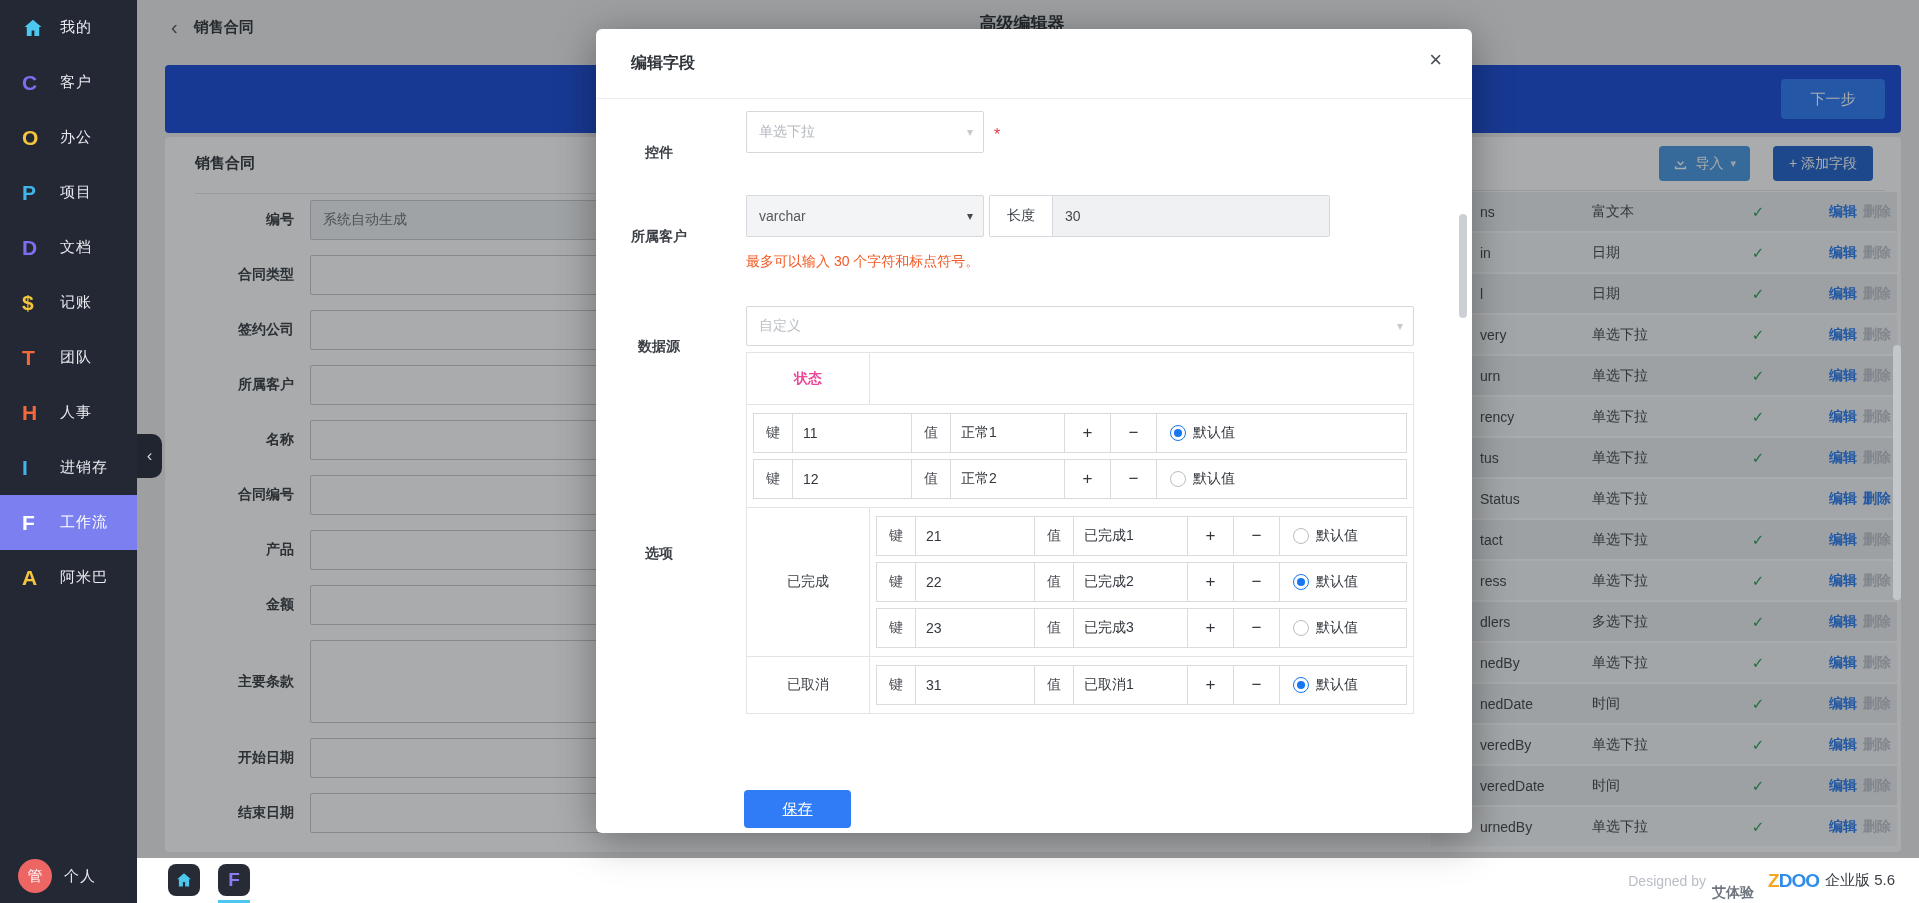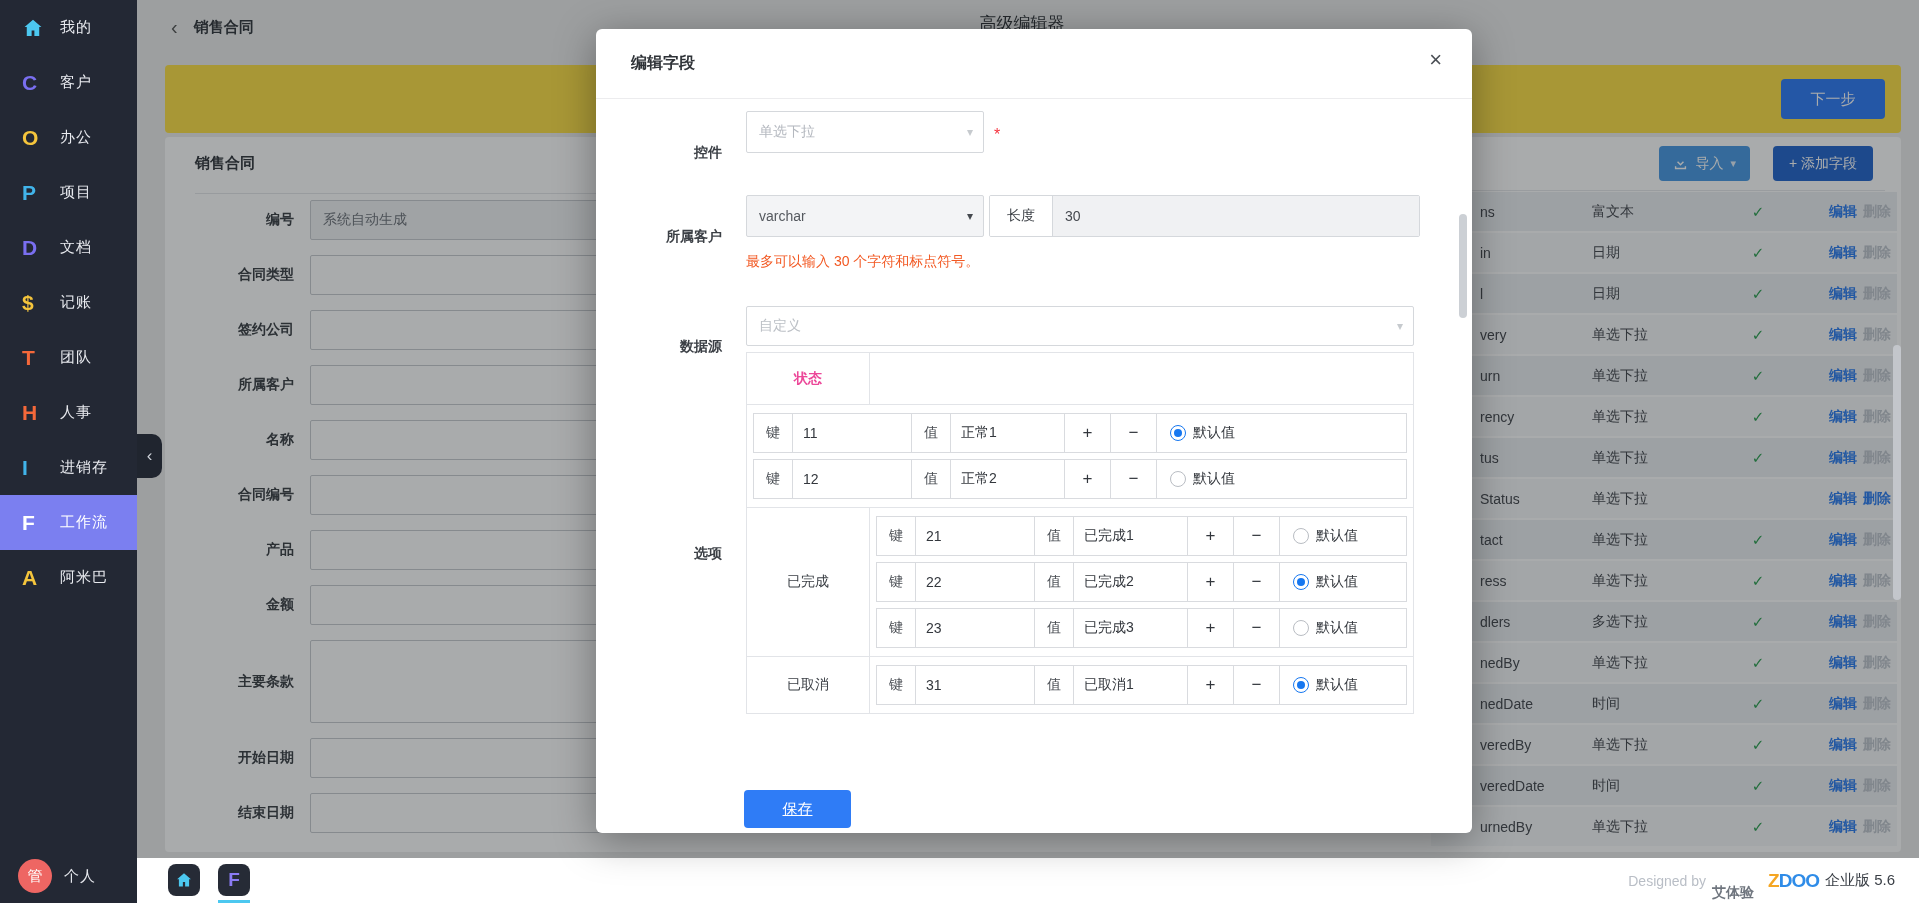--- a/index.html
+++ b/index.html
@@ -13,22 +13,22 @@
   .sb-label { color:#e8eaef; font-size:15px; margin-left:8px; letter-spacing:1px; }
   .sb-item.active .sb-label { color:#fff; }
   #sidebar-user { position:absolute; left:18px; bottom:10px; display:flex; align-items:center; }
   .avatar { width:34px; height:34px; border-radius:50%; background:#ee6663; color:#fff; font-size:15px; display:flex; align-items:center; justify-content:center; }
   #user-label { color:#e8eaef; font-size:15px; margin-left:12px; letter-spacing:1px; }
 
   
   #main { position:absolute; left:137px; top:0; right:0; height:858px; background:#eceded; z-index:1; }
   #breadcrumb { position:absolute; left:34px; top:16px; font-size:15px; color:#33373d; font-weight:bold; display:flex; align-items:center; cursor:pointer; }
   #breadcrumb .chev { font-size:20px; font-weight:normal; color:#555; margin-right:16px; }
-  #page-title { position:absolute; left:0; right:12px; top:12px; text-align:center; font-size:17px; font-weight:normal; color:#2f3338; }
-  #toolbar { position:absolute; left:28px; right:18px; top:65px; height:68px; background:#fde047; border-radius:4px; }
+  #page-title { position:absolute; left:0; right:12px; top:12px; text-align:center; font-size:17px; font-weight:bold; color:#2f3338; }
+  #toolbar { position:absolute; left:28px; right:18px; top:65px; height:68px; background:#1d4ed8; border-radius:4px; }
   #next-btn { position:absolute; right:16px; top:14px; width:104px; height:40px; background:#2f7cf6; color:#fff; font-size:15px; border:none; border-radius:4px; cursor:pointer; }
   #content-card { position:absolute; left:28px; right:18px; top:137px; bottom:6px; background:#fff; border-radius:4px; }
 
   
   #form-title { position:absolute; left:30px; top:17px; font-size:15px; font-weight:bold; color:#33373d; }
   #form-divider { position:absolute; left:30px; top:56px; width:900px; border-top:1px solid #e4e6e9; }
   #form-rows { position:absolute; left:0; top:63px; width:1000px; }
   .f-row { display:flex; align-items:center; margin-bottom:15px; }
   .f-row.ta { align-items:center; }
   .f-label { width:145px; text-align:right; padding-right:16px; font-size:14px; font-weight:bold; color:#3c4046; flex:none; }
@@ -71,29 +71,29 @@
   #edition { color:#3a3f46; font-size:15px; }
 
   
   #modal { position:absolute; left:596px; top:29px; width:876px; height:804px; background:#fff; border-radius:6px; box-shadow:0 8px 40px rgba(0,0,0,.35); z-index:100; }
   #modal-header { position:relative; height:70px; border-bottom:1px solid #ececee; }
   #modal-title { position:absolute; left:35px; top:24px; font-size:16px; font-weight:bold; color:#2f3338; }
   #modal-close { position:absolute; right:30px; top:18px; font-size:22px; color:#4a4e54; cursor:pointer; }
   #modal-body { position:absolute; top:71px; left:0; right:0; bottom:0; }
   #modal-scroll { position:absolute; right:5px; top:185px; width:8px; height:104px; background:#ccd0d5; border-radius:4px; }
   .m-row { position:absolute; left:0; right:58px; display:flex; align-items:center; }
-  .m-label { width:126px; text-align:right; font-size:14px; font-weight:bold; color:#3c4046; flex:none;margin-top:42px; }
+  .m-label { width:126px; text-align:center; font-size:14px; font-weight:bold; color:#3c4046; flex:none;margin-top:42px; }
   .m-gap { width:24px; flex:none; }
   .sel-box { width:238px; height:42px; border:1px solid #d5d8dc; border-radius:2px; display:flex; align-items:center; padding:0 12px; font-size:14px; position:relative; }
   .sel-box .caret { position:absolute; right:10px; color:#c6cace; font-size:12px; }
   #control-box { color:#b4b8bf; }
   .req { color:#f5333f; font-size:16px; margin-left:10px; margin-top:6px; }
   #dtype-box { background:#f3f4f6; color:#55595f; }
   #dtype-box .caret { color:#45494f; }
-  #len-group { position:absolute; left:393px; display:flex; width:431px; height:42px; border:1px solid #d5d8dc; border-radius:2px; overflow:hidden; }
+  #len-group { position:absolute; left:393px; display:flex; width:341px; height:42px; border:1px solid #d5d8dc; border-radius:2px; overflow:hidden; }
   #len-label { width:63px; background:#fff; border-right:1px solid #d5d8dc; display:flex; align-items:center; justify-content:center; font-size:14px; color:#3c4046; }
   #len-input { flex:1; border:none; background:#f0f1f3; font-size:14px; padding:0 12px; color:#45494f; font-family:inherit; }
   #warning-row { position:absolute; left:150px; top:153px; font-size:14px; color:#f25822; }
   #dsource-box { width:668px; height:40px; color:#bcc0c6; }
   
   #options-row { top:252px; }
   .opt-table { width:670px; border:1px solid #e2e4e8; }
   .opt-head { display:flex; height:52px; border-bottom:1px solid #e2e4e8; font-size:14px; font-weight:bold; color:#ec4899; }
   .oh-status { width:123px; border-right:1px solid #e2e4e8; display:flex; align-items:center; justify-content:center; }
   .oh-sub { flex:1; display:flex; align-items:center; justify-content:center; }

